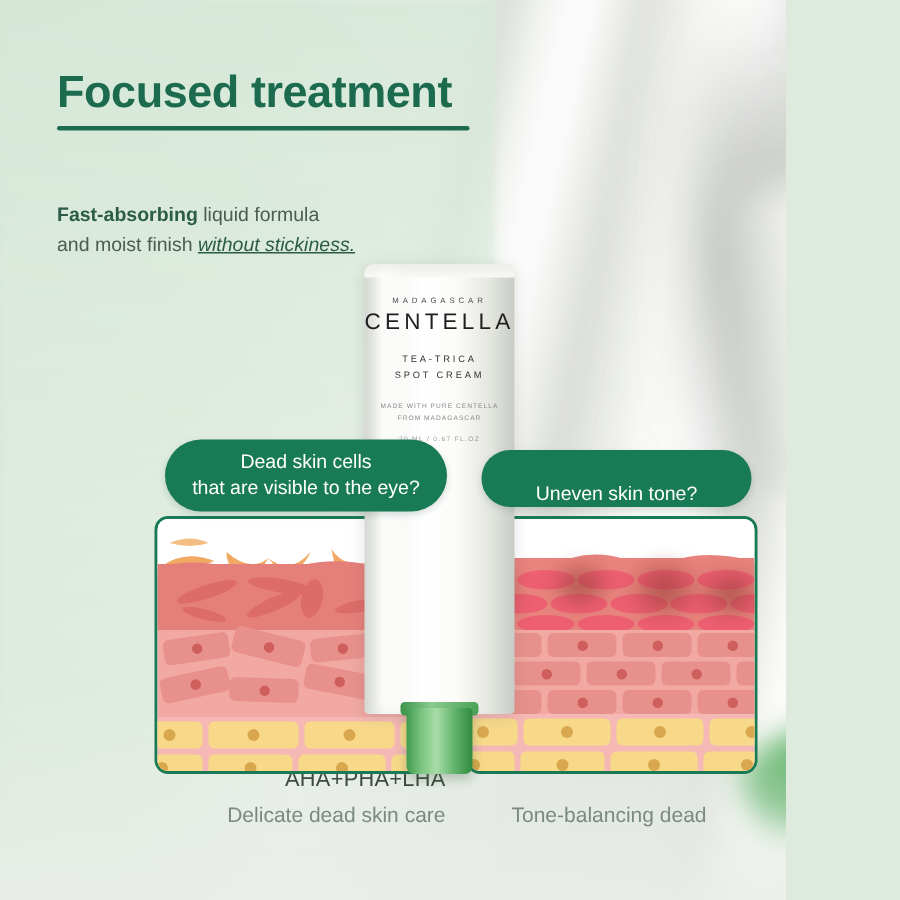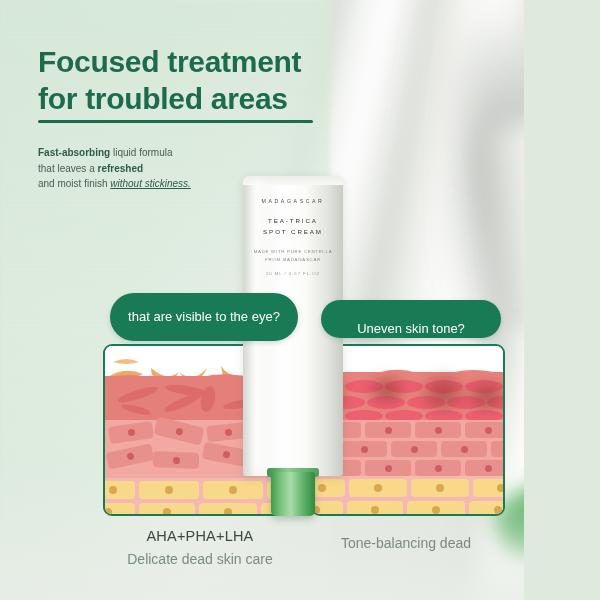--- a/index.html
+++ b/index.html
@@ -36,22 +36,22 @@
     filter:blur(2px);}
   .bg-bottom-wash{position:absolute;left:0;bottom:0;width:600px;height:140px;
     background:linear-gradient(180deg, rgba(232,238,231,0), rgba(233,238,232,.85));}
 
   
   .headline{position:absolute;left:38px;top:44px;width:380px;}
   .headline .h-line{
     font-size:30px;font-weight:bold;line-height:1.22;color:#1d6b4f;
     letter-spacing:-.3px;display:block;}
   .h-underline{width:275px;height:3px;background:#1d6b4f;margin-top:3px;border-radius:2px;}
-  .subcopy{position:absolute;left:38px;top:145px;width:300px;
-    font-size:10px;line-height:1.55;color:#4a5d54;}
+  .subcopy{position:absolute;left:38px;top:133px;width:300px;
+    font-size:13px;line-height:1.55;color:#4a5d54;}
   .subcopy .b{font-weight:bold;color:#2c5c49;}
   .subcopy .u-ital{font-style:italic;text-decoration:underline;color:#2c5c49;}
 
   
   .tube{position:absolute;left:243px;top:176px;width:100px;height:345px;z-index:3;}
   .tube-body{position:absolute;left:0;top:0;width:100px;height:300px;
     background:linear-gradient(90deg,#d5d8d2 0%, #f4f5f1 12%, #ffffff 40%, #fbfbf8 62%, #e2e4de 85%, #c8ccc5 100%);
     border-radius:6px 6px 3px 3px;
     box-shadow:0 2px 10px rgba(90,100,90,.18);}
   .tube-sheen{position:absolute;left:10px;top:4px;width:18px;height:292px;
@@ -108,78 +108,76 @@
   .ybrick .nuc{position:absolute;left:50%;top:50%;width:8px;height:8px;margin:-4px 0 0 -4px;
     background:#d9a84e;border-radius:50%;}
   .oval{position:absolute;background:#ee5f72;border-radius:50%;}
   .blotch{position:absolute;border-radius:50%;filter:blur(5px);
     background:radial-gradient(ellipse at 50% 50%, rgba(150,62,55,.72), rgba(150,62,55,0) 72%);}
 
   
   .cap{position:absolute;text-align:center;}
   .cap-title{font-size:14.5px;color:#3b4a42;letter-spacing:.2px;}
   .cap-sub{font-size:14px;color:#7b8a80;margin-top:7px;}
-  .cap-left{left:103px;top:528px;width:194px;}
+  .cap-left{left:103px;top:512px;width:194px;text-align:right;}
   .cap-right{left:311px;top:528px;width:190px;}
 </style>
 </head>
 <body>
 
 <div class="stage">
 
   <div class="bg-base"></div>
   <div class="bg-tube-a"></div>
   <div class="bg-tube-b"></div>
   <div class="bg-shadow-r"></div>
   <div class="bg-tube-c"></div>
   <div class="bg-tube-d"></div>
   <div class="bg-cap-green"></div>
   <div class="bg-left-wash"></div>
   <div class="bg-bottom-wash"></div>
 
   <div class="headline">
     <span class="h-line">Focused treatment</span>
-    <span class="h-line">for troubled areas</span>
     <div class="h-underline"></div>
   </div>
 
   <div class="subcopy">
     <div>
       <span class="b">Fast-absorbing</span><span> liquid formula</span>
-    </div>
-    <div>
-      <span>that leaves a </span><span class="b">refreshed</span>
     </div>
     <div>
       <span>and moist finish </span><span class="u-ital">without stickiness.</span>
     </div>
   </div>
 
   <div class="tube">
     <div class="tube-body"></div>
     <div class="tube-top-edge"></div>
     <div class="tube-sheen"></div>
     <div class="label">
       <div class="lbl-mada">MADAGASCAR</div>
+      <div class="lbl-centella">CENTELLA</div>
       <div class="lbl-prod">
         <div>TEA-TRICA</div>
         <div>SPOT CREAM</div>
       </div>
       <div class="lbl-fine">
         <div>MADE WITH PURE CENTELLA</div>
         <div>FROM MADAGASCAR</div>
       </div>
       <div class="lbl-vol">20 ML / 0.67 FL.OZ</div>
     </div>
     <div class="tube-cap-ring"></div>
     <div class="tube-cap"></div>
   </div>
 
   <div class="pill pill-left">
     <div>
+      <div>Dead skin cells</div>
       <div>that are visible to the eye?</div>
     </div>
   </div>
   <div class="pill pill-right">
     <div>Uneven skin tone?</div>
   </div>
 
   <div class="panel panel-left">
     <div class="layer L-white"></div>
 

